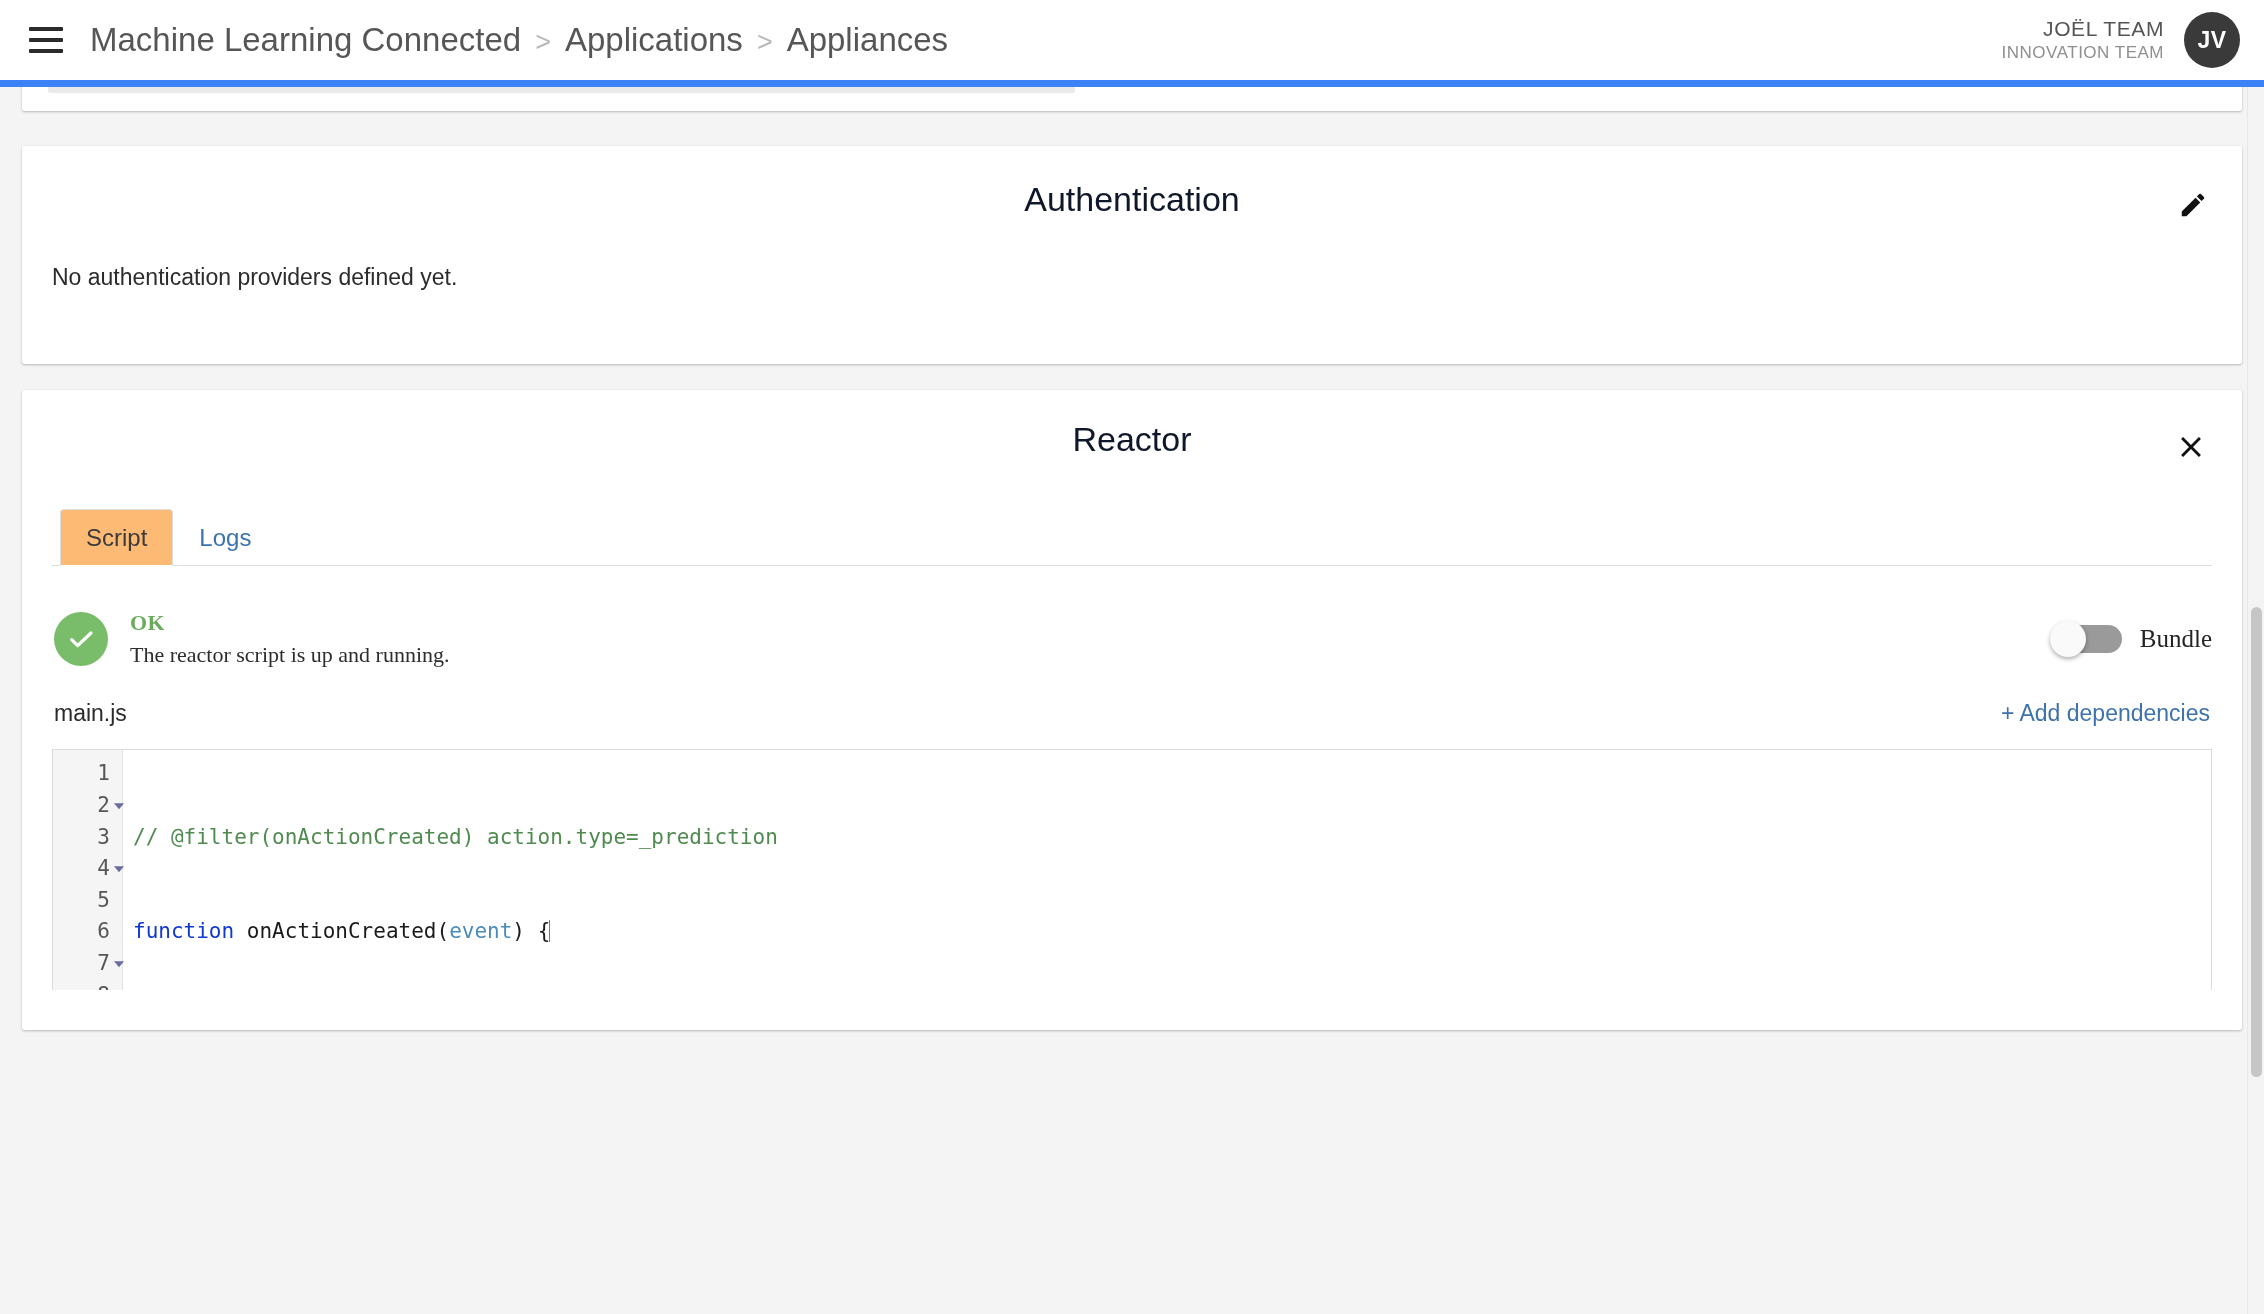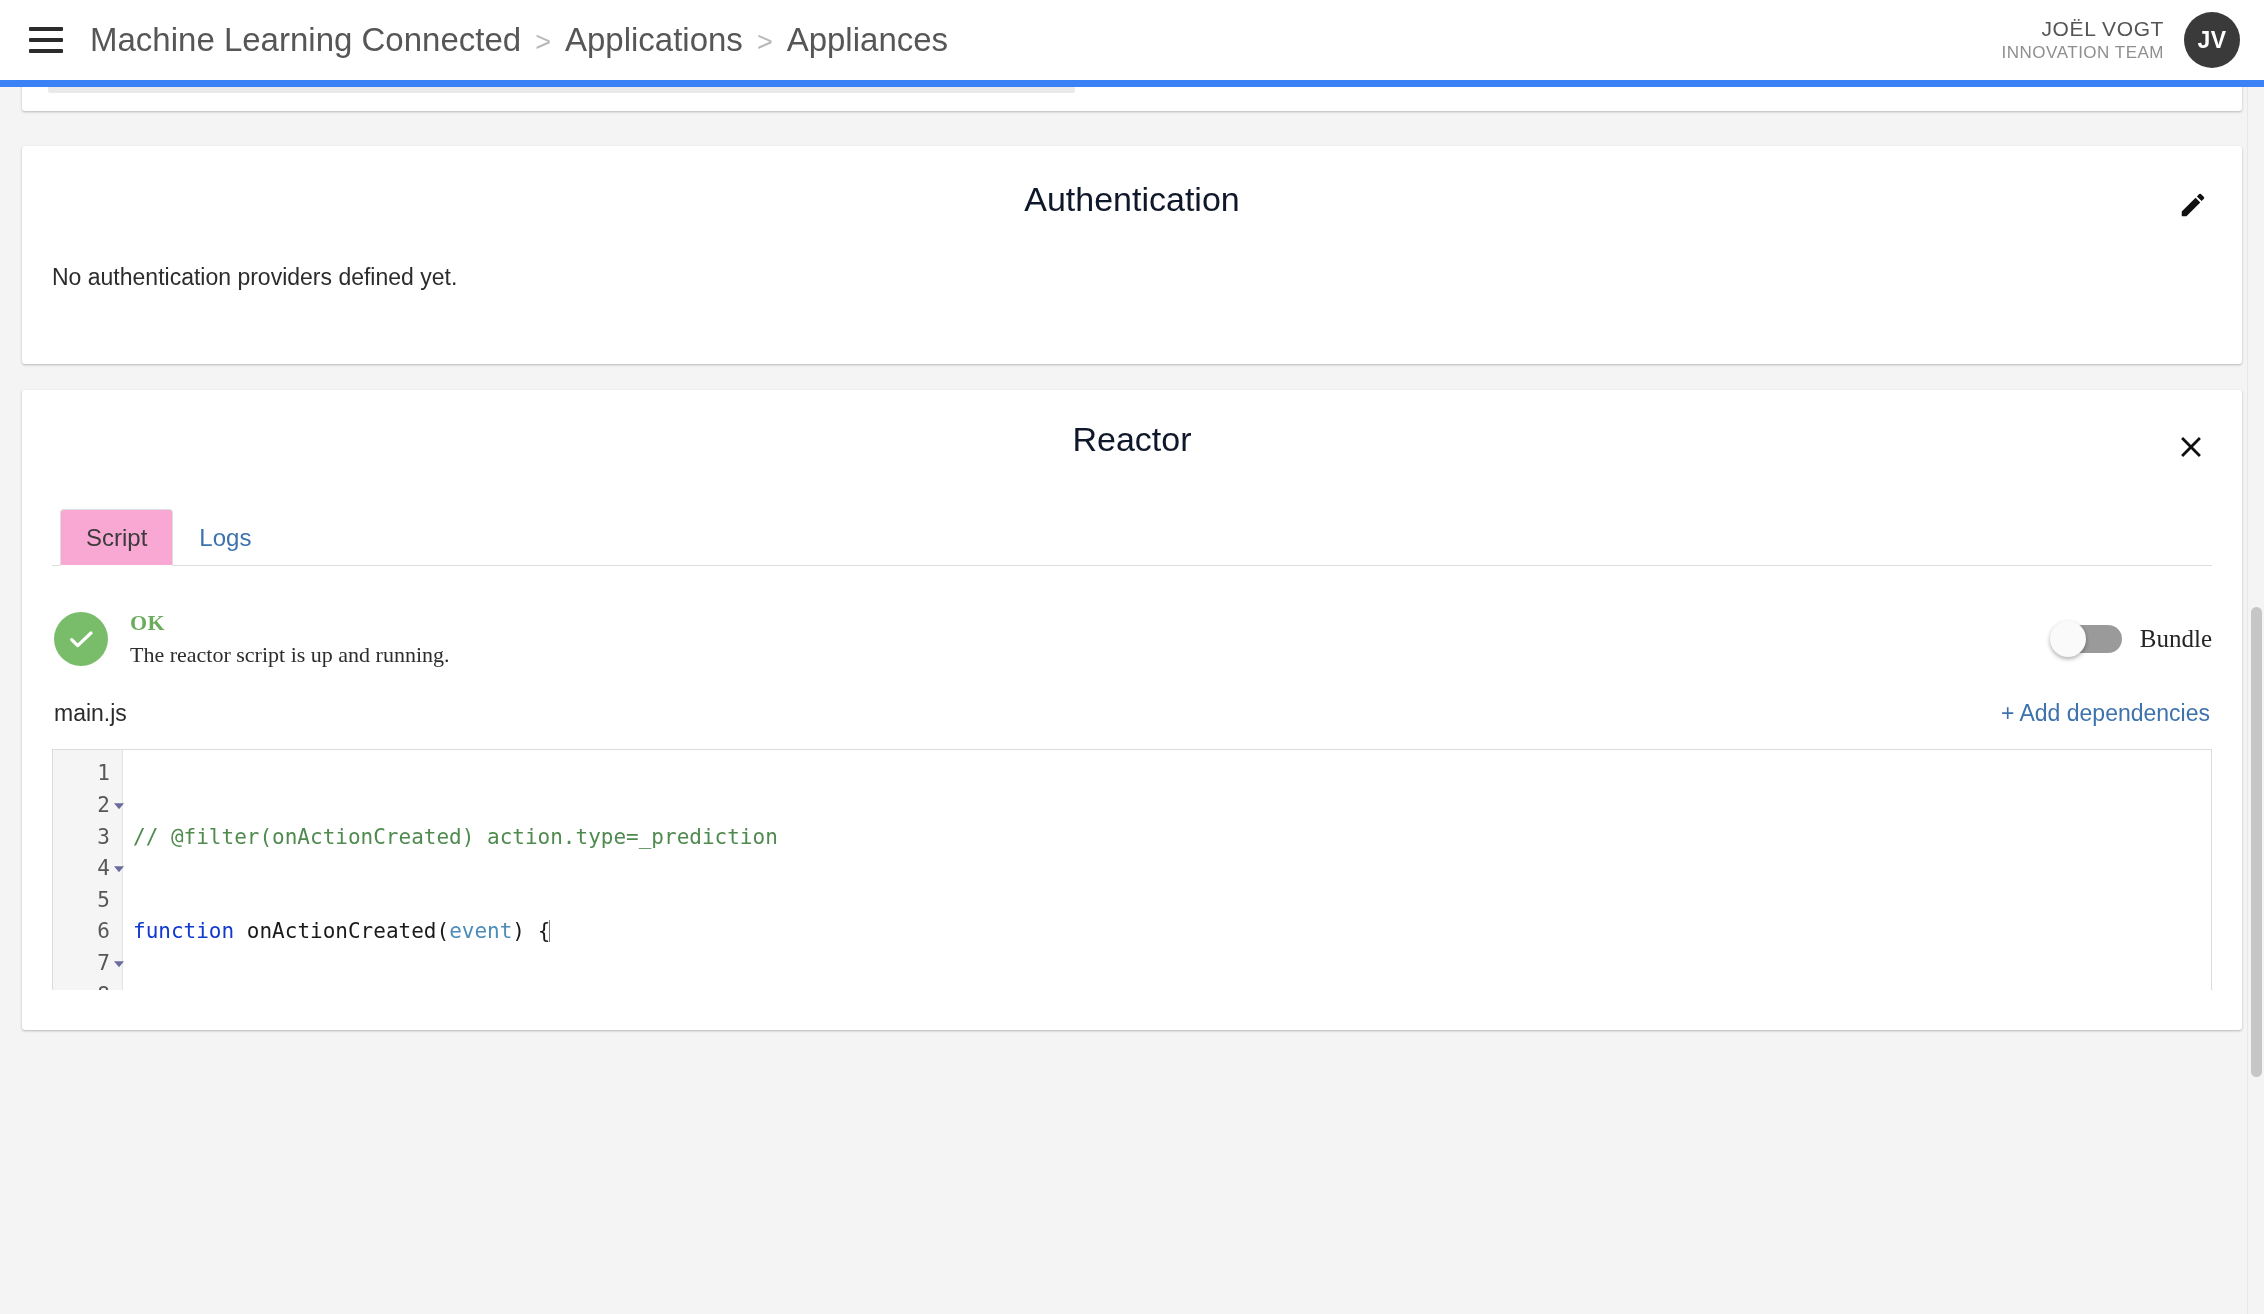--- a/index.html
+++ b/index.html
@@ -160,21 +160,21 @@
   .tab {
     font-size: 24px;
     padding: 16px 25px 15px 25px;
     cursor: pointer;
     line-height: 1;
     position: relative;
     top: 1px;
   }
   .tab.active {
     color: #3b3b3b;
-    background: #f9a8d4;
+    background: #fdba74;
     border: 1px solid #dddddd;
     border-bottom: 1px solid #ffffff;
     border-radius: 4px 4px 0 0;
   }
   .tab.inactive {
     color: #3c72ad;
     border: 1px solid transparent;
   }
 
   
@@ -347,21 +347,21 @@
   <div class="breadcrumb">
     <span class="crumb">Machine Learning Connected</span>
     <span class="crumb-sep">&gt;</span>
     <span class="crumb">Applications</span>
     <span class="crumb-sep">&gt;</span>
     <span class="crumb">Appliances</span>
   </div>
 
   <div class="user-area">
     <div class="user-text">
-      <div class="user-name">JOËL VOGT</div>
+      <div class="user-name">JOËL TEAM</div>
       <div class="user-team">INNOVATION TEAM</div>
     </div>
     <div class="avatar">JV</div>
   </div>
 </div>
 
 <div class="page">
 
   <div class="card card-partial">
     <div class="partial-input"></div>

